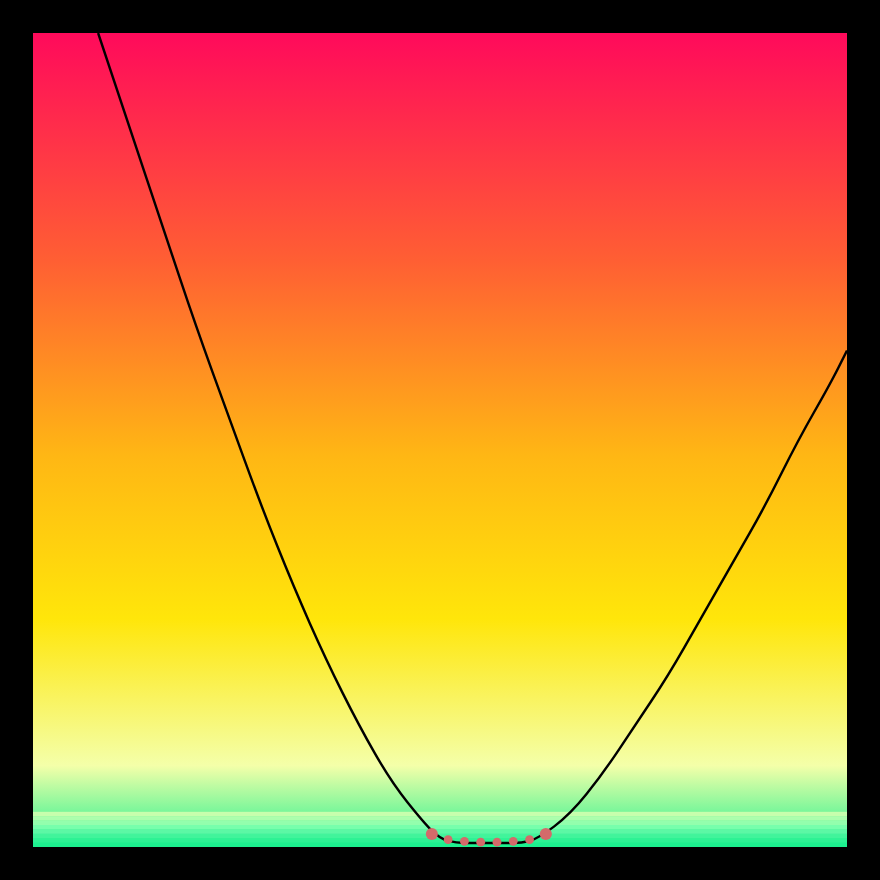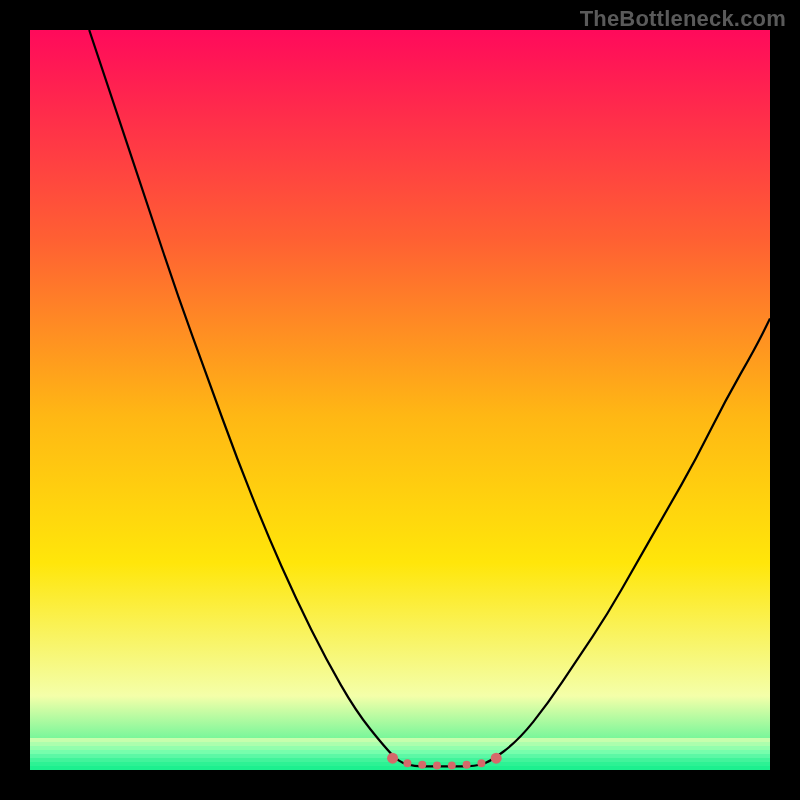--- a/index.html
+++ b/index.html
@@ -35,21 +35,20 @@
     height: 740px;
   }
   svg {
     display: block;
   }
 </style>
 </head>
 <body>
 
 <div class="container">
-  <div class="watermark">TheBottleneck.com</div>
   <div class="plot-area">
     <svg id="chart-svg" width="740" height="740" viewBox="0 0 740 740">
       <defs>
         <linearGradient id="bg-grad" x1="0" y1="0" x2="0" y2="1">
           <stop id="g0" offset="0%" stop-color="#ff0a5b"></stop>
           <stop id="g1" offset="28%" stop-color="#ff5f33"></stop>
           <stop id="g2" offset="52%" stop-color="#ffb714"></stop>
           <stop id="g3" offset="72%" stop-color="#ffe60a"></stop>
           <stop id="g4" offset="90%" stop-color="#f4ffa9"></stop>
           <stop id="g5" offset="100%" stop-color="#1cf08f"></stop>

